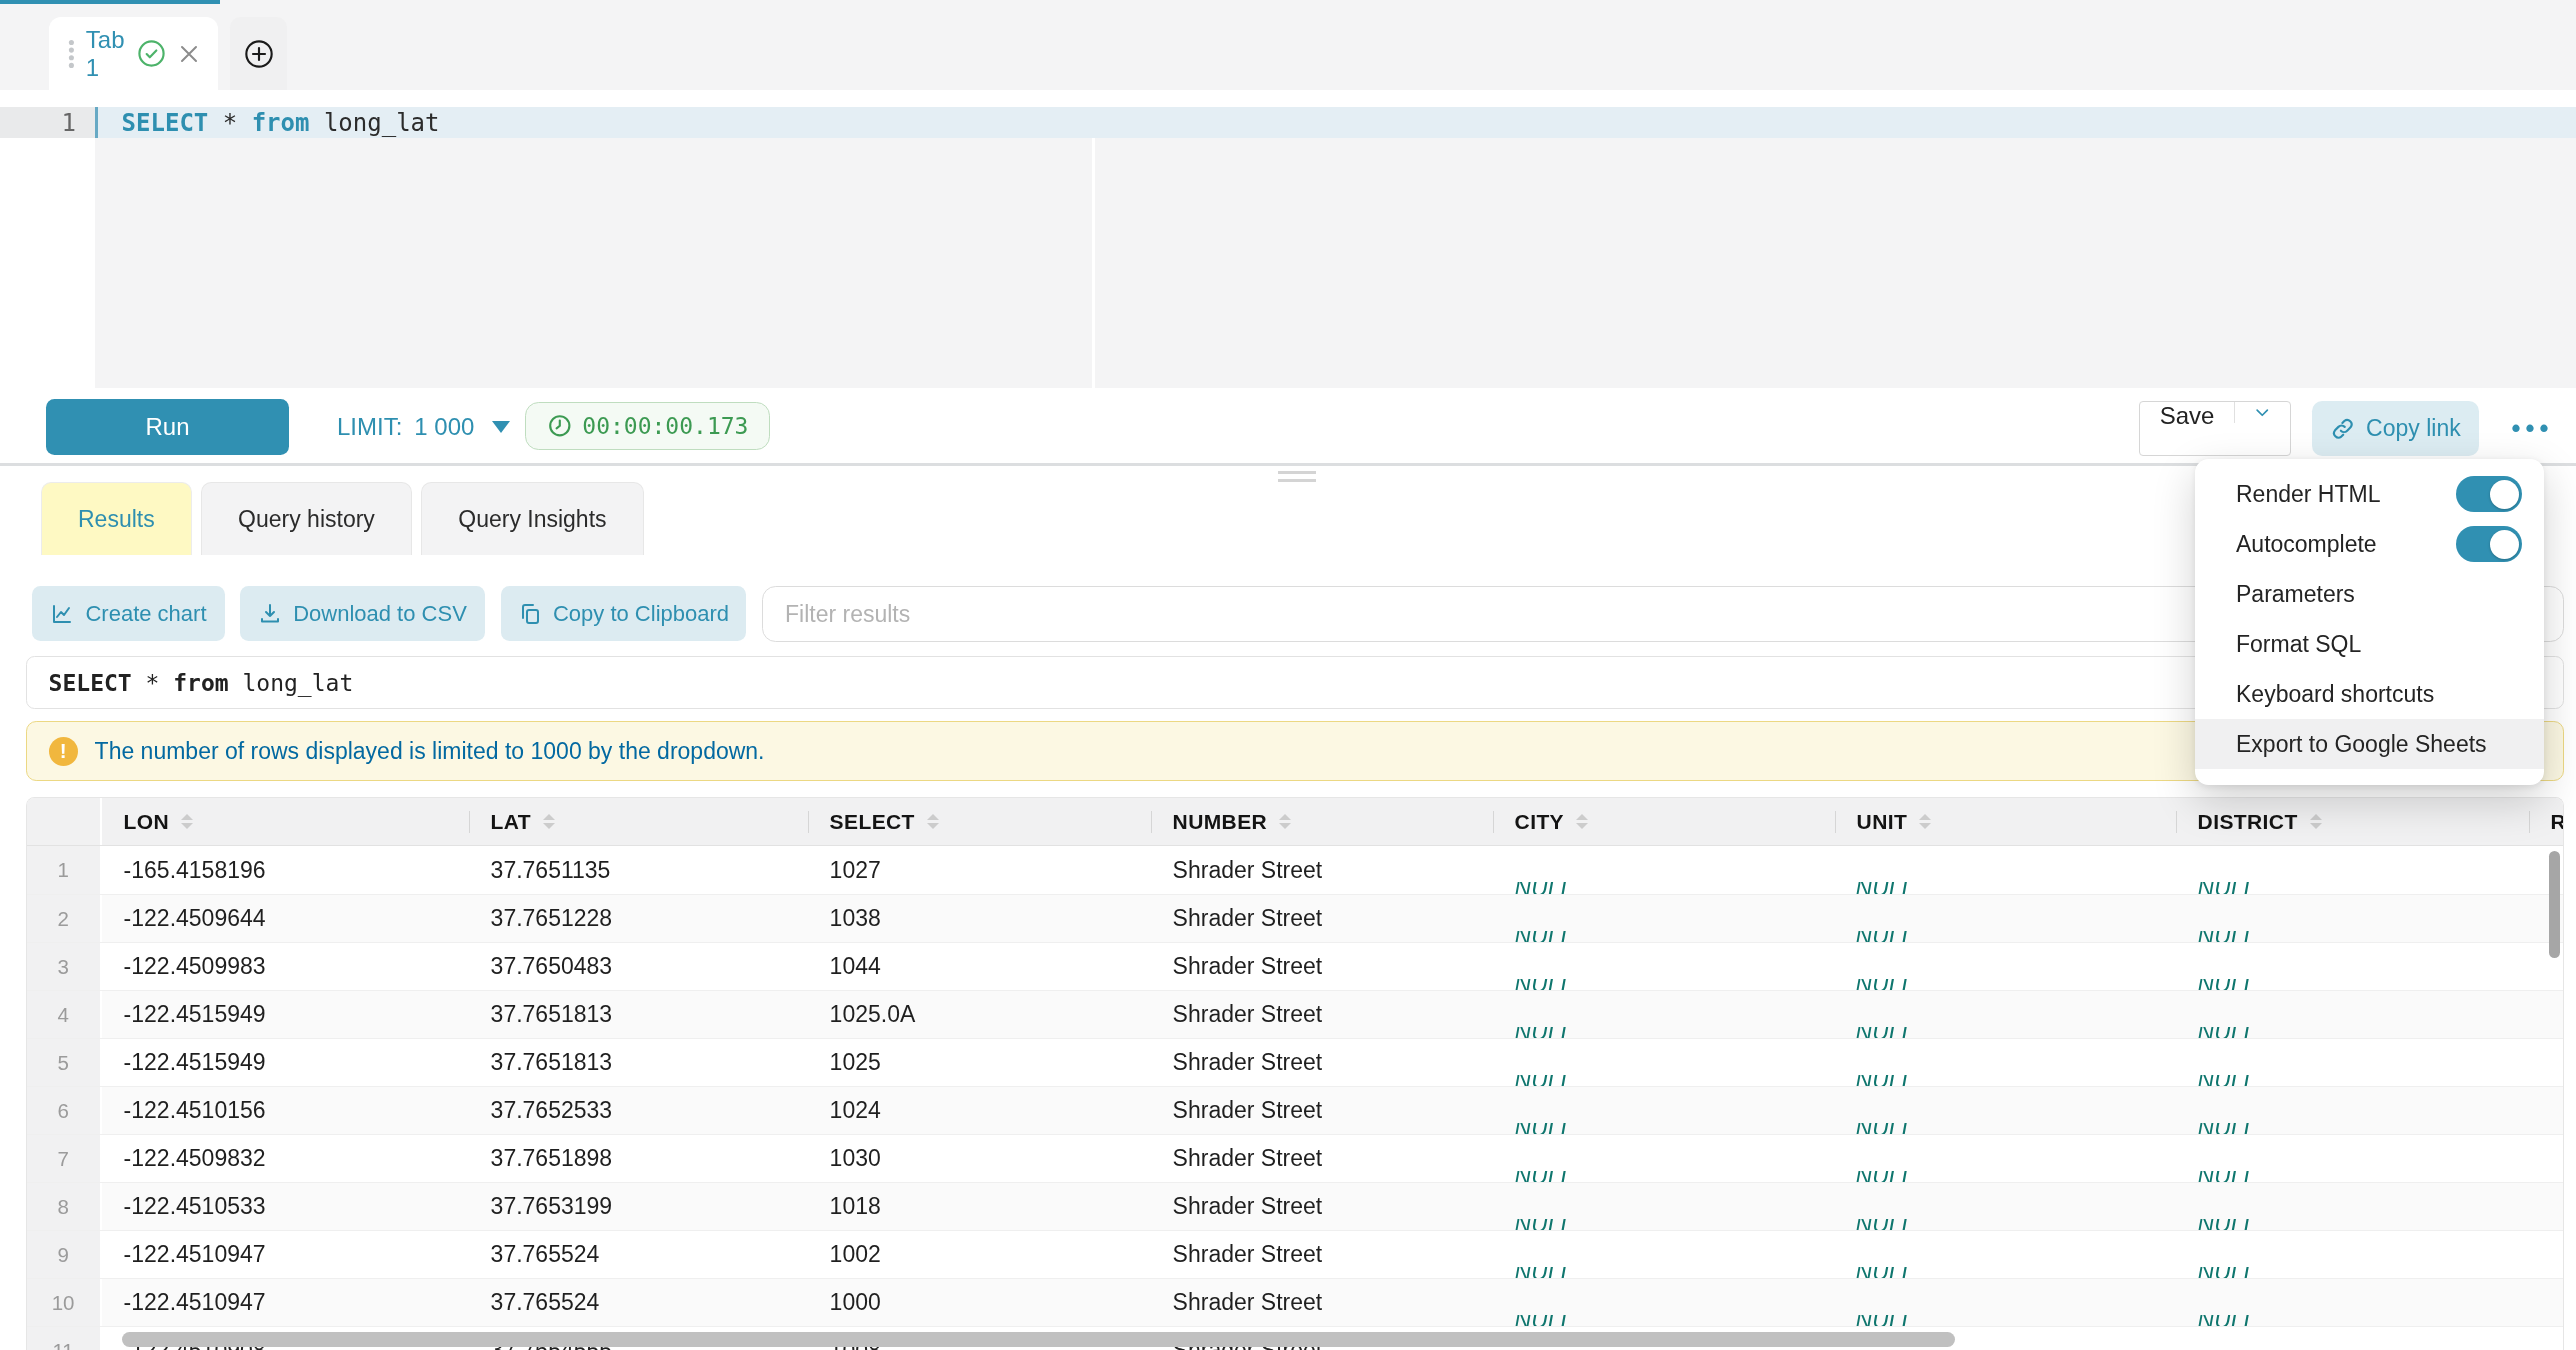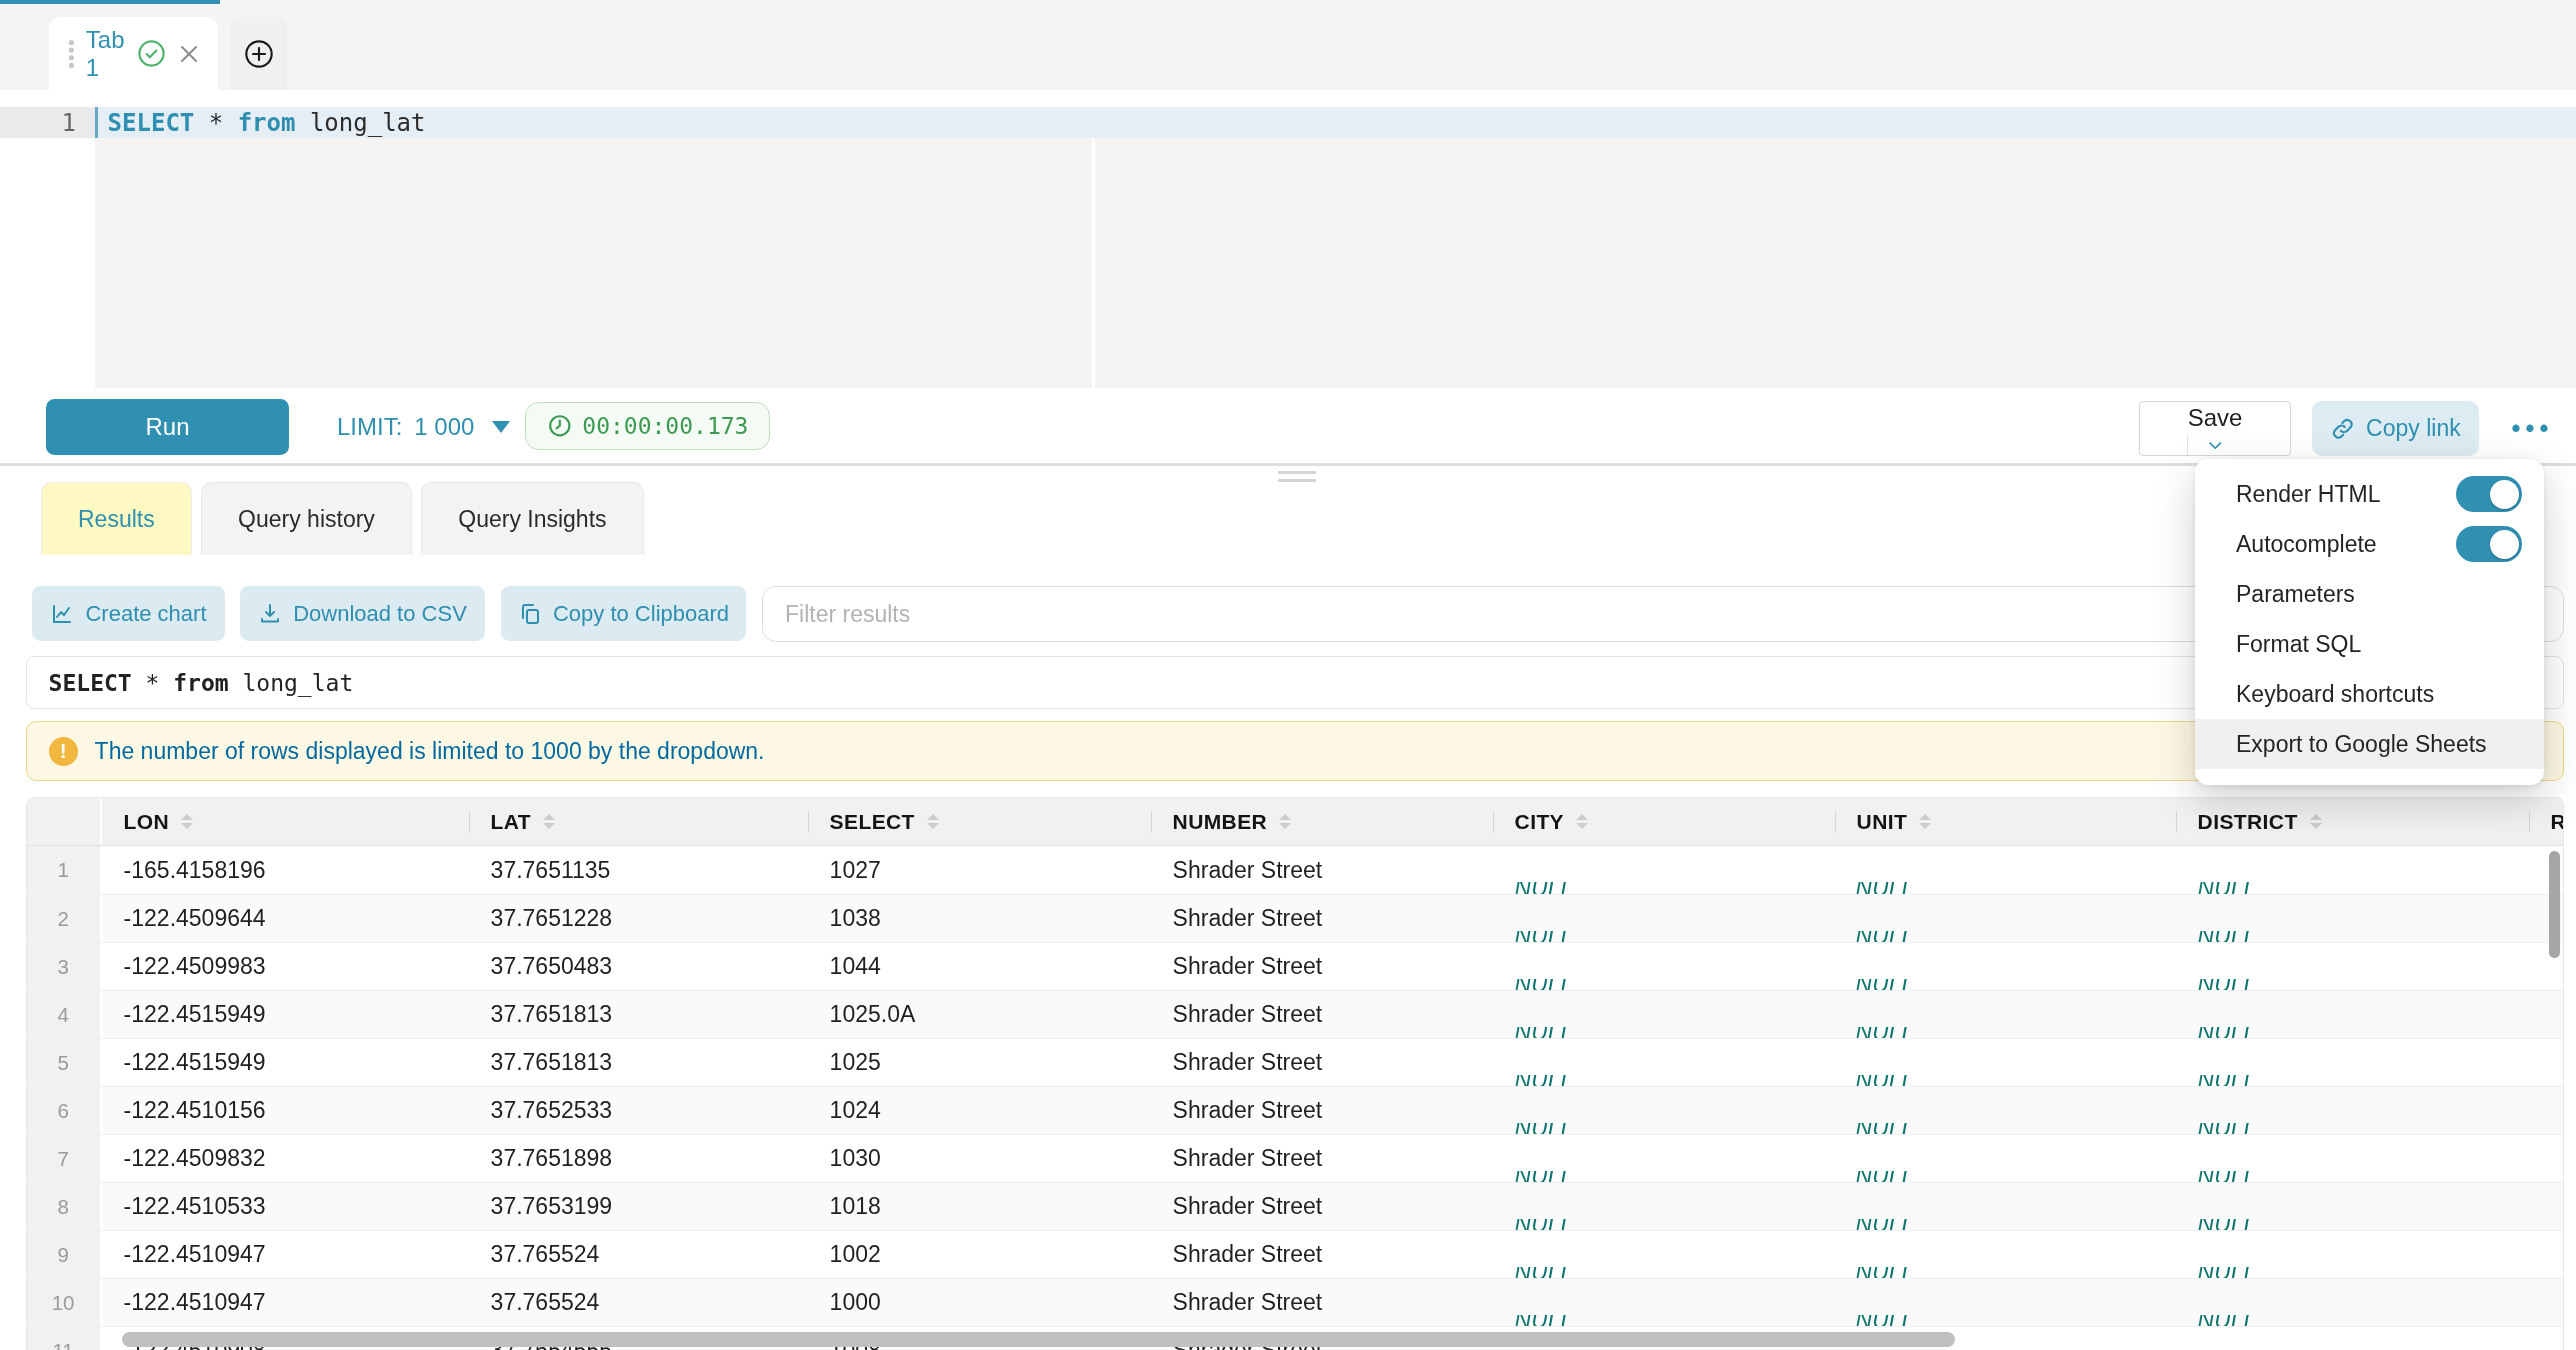--- a/index.html
+++ b/index.html
@@ -17,39 +17,39 @@
   .tab-plus { left:230px; top:17px; width:57px; height:73px; background:#f0f0f1;
     border-radius:10.2px 10.2px 0 0; display:flex; align-items:center; justify-content:center; }
   .icon-btn { display:flex; align-items:center; justify-content:center; cursor:pointer; background:none; border:none; }
 
   
   .ed-topstrip { left:0; top:90px; width:2576px; height:17px; background:#ffffff; }
   .ed-line { left:0; top:107px; width:2576px; height:31px; background:#e4eef4; display:flex; align-items:center; }
   .ed-line-gutter { width:95px; height:31px; background:#e9eaeb; display:flex; align-items:center; justify-content:flex-end;
     padding-right:19px; color:#666; font-family:"DejaVu Sans Mono", monospace; font-size:24px; }
   .ed-caret { width:2.6px; height:31px; background:#67a9c4; }
-  .ed-code { font-family:"DejaVu Sans Mono", monospace; font-size:24px; padding-left:10px; color:#2b2b2b; white-space:pre; }
+  .ed-code { font-family:"DejaVu Sans Mono", monospace; font-size:24px; padding-left:24px; color:#2b2b2b; white-space:pre; }
   .tok-kw { color:#2e8fb0; font-weight:bold; }
   .ed-body { left:0; top:138px; width:2576px; height:250px; background:#f4f4f5; }
   .ed-gutter-col { left:0; top:138px; width:95px; height:250px; background:#ffffff; }
   .ed-vdivider { left:1092px; top:138px; width:3.4px; height:250px; background:#ffffff; }
 
   
   .ed-toolbar { left:0; top:388px; width:2576px; height:75px; background:#ffffff; }
   .run-btn { left:46px; top:399px; width:243px; height:56px; background:#3090b2; border:none; border-radius:8.5px;
     color:#fff; font-size:24px; font-family:inherit; }
   .limit-group { left:337px; top:399px; height:56px; display:flex; align-items:center; gap:12px;
     color:#2e8fb0; font-size:24px; font-weight:500; }
   .caret-down { width:0; height:0; border-left:9.4px solid transparent; border-right:9.4px solid transparent;
     border-top:12px solid #3090b2; margin-left:5.1px; }
   .timer-pill { left:525px; top:402px; height:48px; padding:0 20.5px; display:flex; align-items:center; gap:10.2px;
     background:#f4faf4; border:1.7px solid #bfddbf; border-radius:13.6px;
     color:#3c9a52; font-family:"DejaVu Sans Mono", monospace; font-size:23px; }
   .save-split { left:2139px; top:401px; width:152px; height:55px; background:#fff; border:0.9px solid #d6d6d6;
-    border-radius:4px; display:flex; align-items:center; overflow:hidden;flex-direction:column; }
+    border-radius:4px; display:flex; align-items:flex-start; overflow:hidden; }
   .save-main { flex:1 1 auto; display:flex; align-items:center; justify-content:center; font-size:24px; color:#222;
     background:none; border:none; font-family:inherit; }
   .save-chev { width:56px; display:flex; align-items:center; justify-content:center; border:none; background:none;
     border-left:0.9px solid #e0e0e0; }
   .copylink-btn { left:2312px; top:401px; width:167px; height:55px; background:#dcecf2; border:none; border-radius:10.2px;
     display:flex; align-items:center; justify-content:center; gap:10.2px; color:#2e8fb0; font-size:23px; font-family:inherit; }
   .more-btn { left:2502px; top:401px; width:61px; height:55px; display:flex; align-items:center; justify-content:center;
     background:none; border:none; color:#3090b2; font-size:25.6px; letter-spacing:5.1px; font-weight:bold; }
 
   

